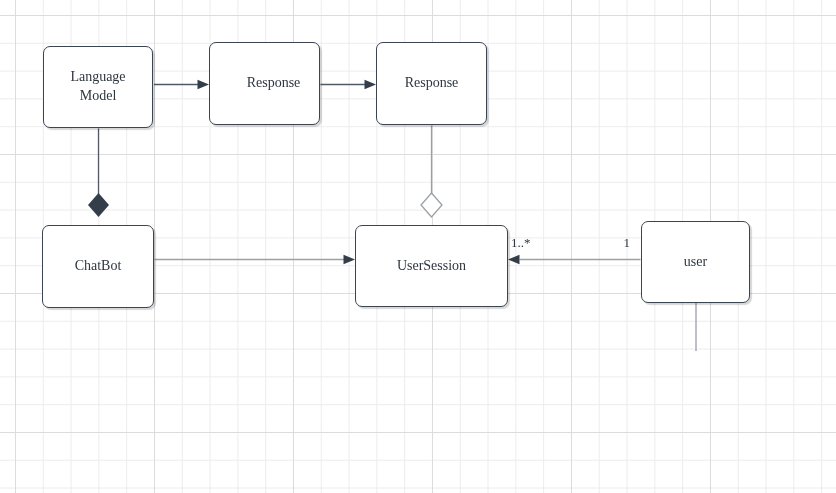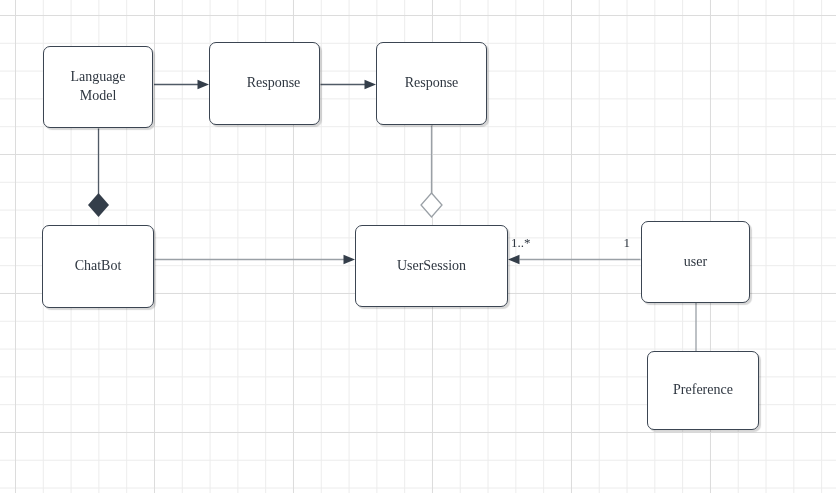--- a/index.html
+++ b/index.html
@@ -122,20 +122,17 @@
   </div>
 
   <div class="node" id="n-user-session">
     <span>UserSession</span>
   </div>
 
   <div class="node" id="n-user">
     <span>user</span>
   </div>
 
-  <div class="node" id="n-preference">
-    <span>Preference</span>
-  </div>
 
   <div class="edge-label" id="mult-target">1..*</div>
   <div class="edge-label" id="mult-source">1</div>
 
 </div>
 
 </body></html>

